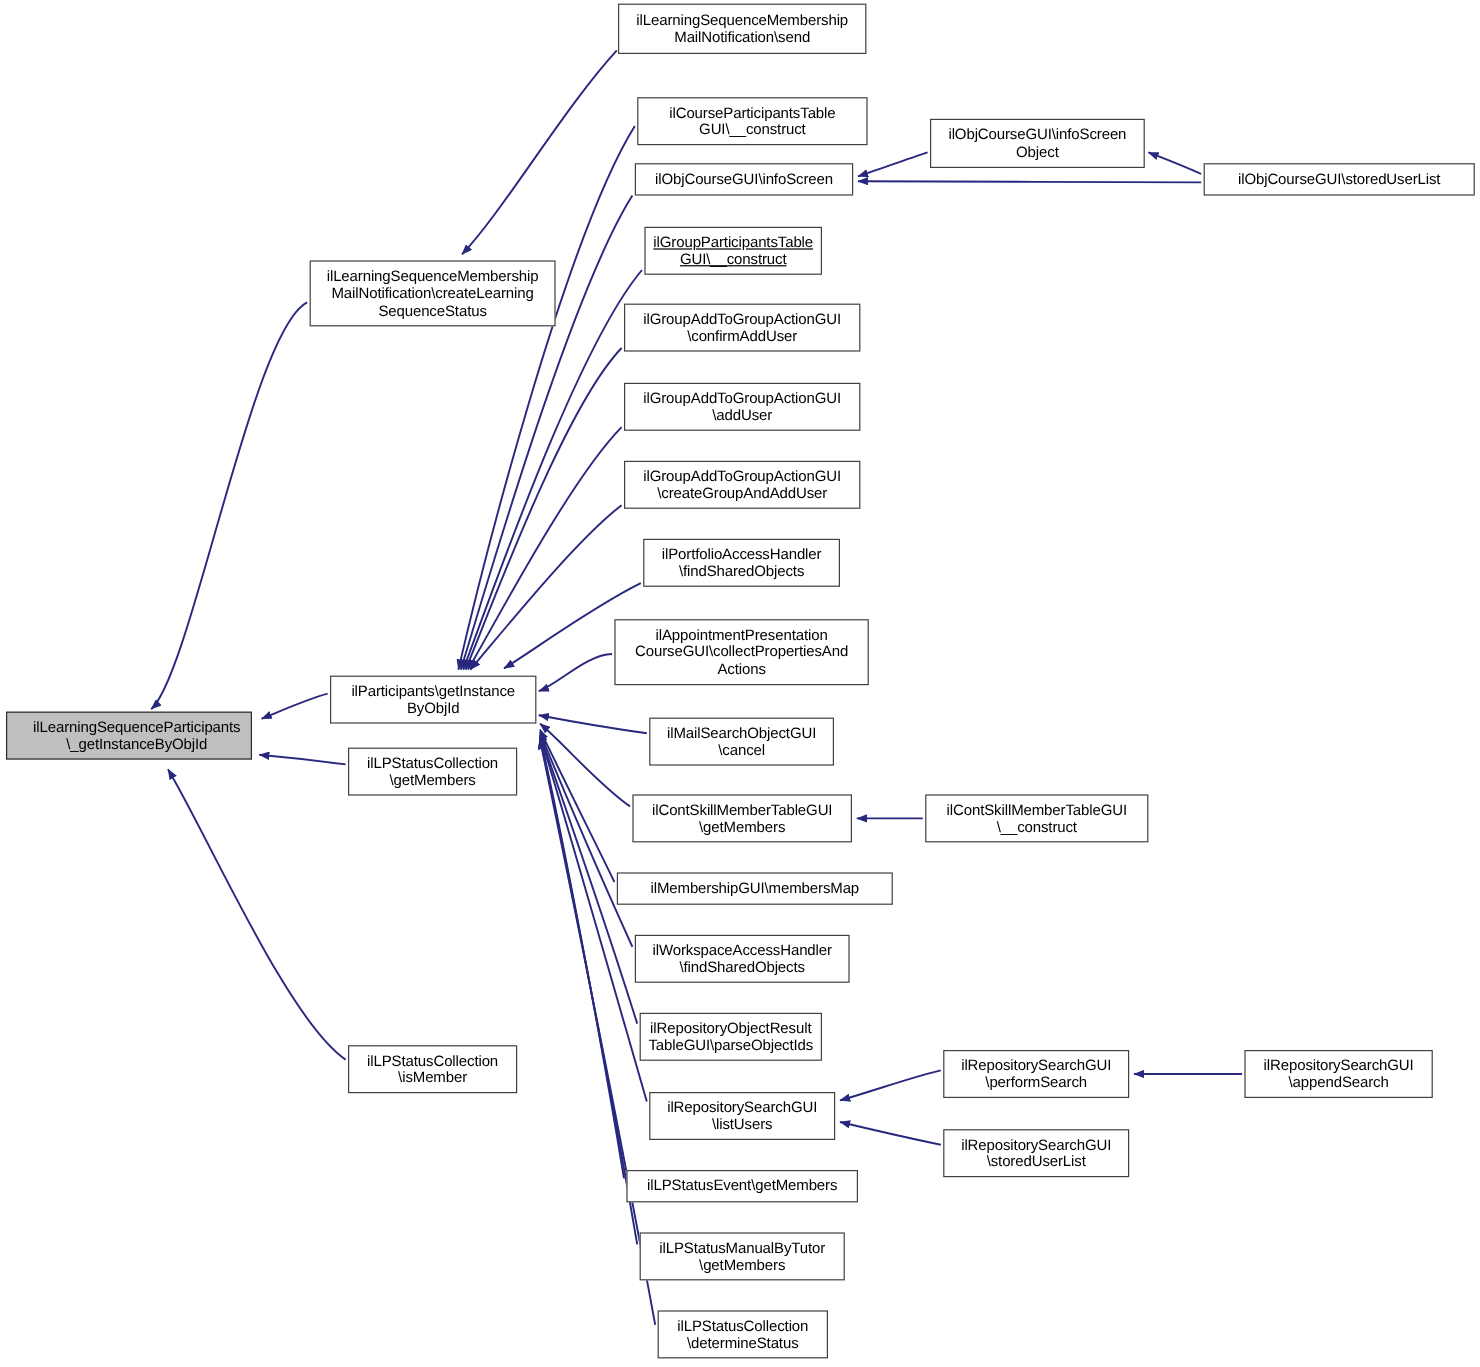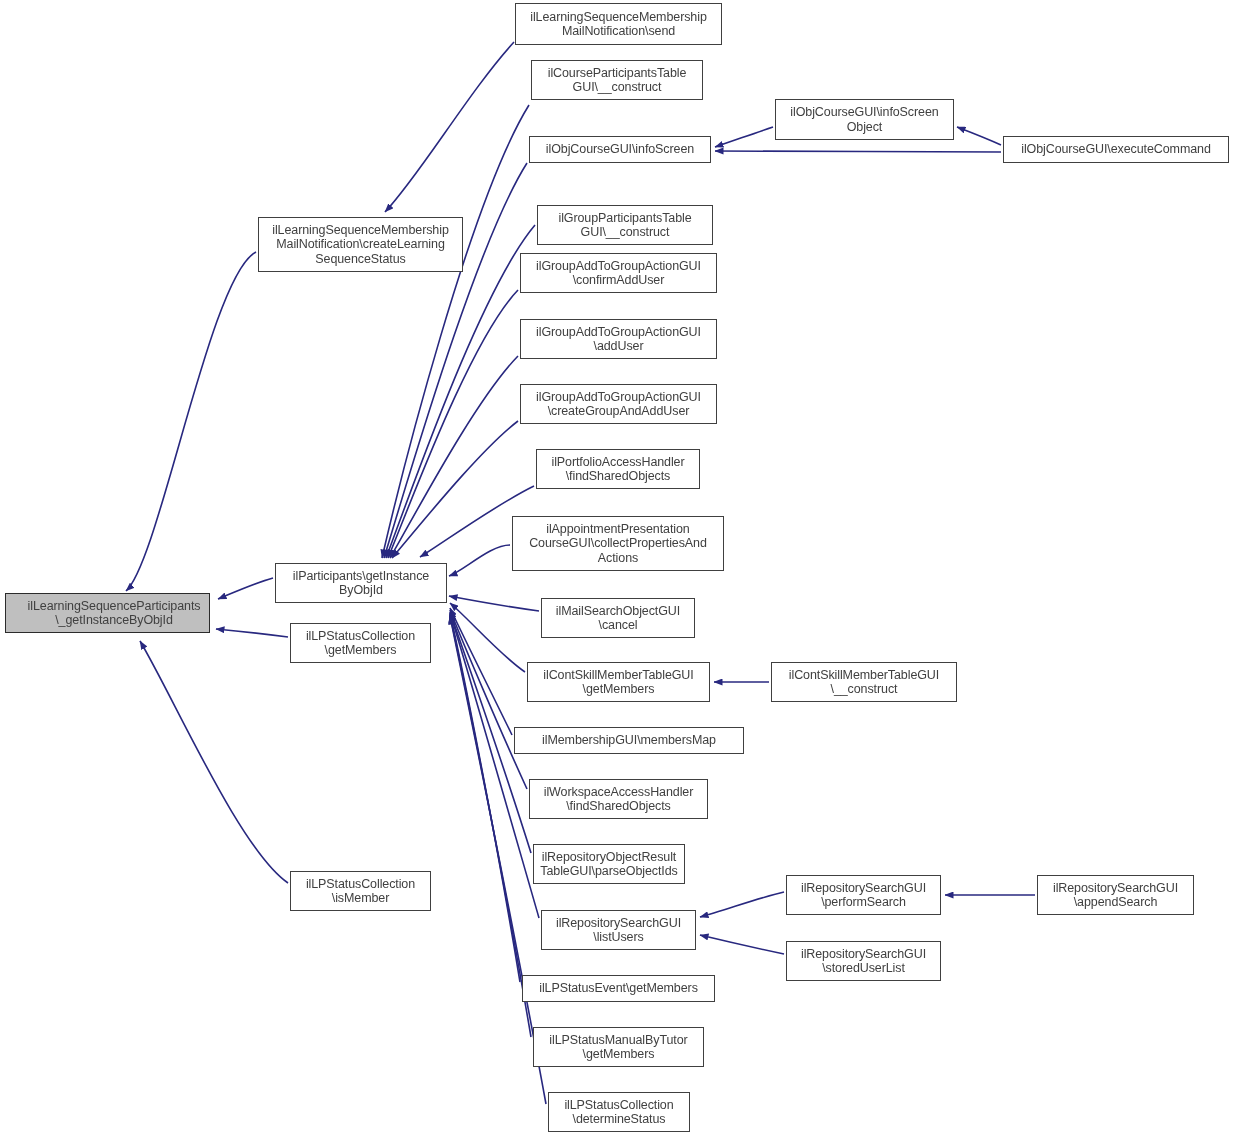--- a/index.html
+++ b/index.html
@@ -22,21 +22,21 @@
     top: 0;
     width: 1233px;
     height: 1139px;
     pointer-events: none;
   }
   .node {
     position: absolute;
     box-sizing: border-box;
     border: 1px solid #404040;
     background: #ffffff;
-    color: #404040;
+    color: #000000;
     font-size: 12.5px;
     line-height: 14.5px;
     display: flex;
     align-items: center;
     justify-content: center;
     text-align: center;
     white-space: pre-line;
     letter-spacing: -0.1px;
     z-index: 3;
   }
@@ -97,27 +97,27 @@
 MailNotification\createLearning
 SequenceStatus</div>
       <div class="node" style="left: 515px; top: 3px; width: 207px; height: 42px;">ilLearningSequenceMembership
 MailNotification\send</div>
       <div class="node" style="left: 275px; top: 563px; width: 172px; height: 40px;">ilParticipants\getInstance
 ByObjId</div>
       <div class="node" style="left: 290px; top: 623px; width: 141px; height: 40px;">ilLPStatusCollection
 \getMembers</div>
       <div class="node" style="left: 290px; top: 871px; width: 141px; height: 40px;">ilLPStatusCollection
 \isMember</div>
-      <div class="node" style="left: 531px; top: 60px; width: 172px; height: 40px;">ilCourseParticipantsTable
+      <div class="node" style="left: 531px; top: 81px; width: 192px; height: 40px;">ilCourseParticipantsTable
 GUI\__construct</div>
       <div class="node" style="left: 529px; top: 136px; width: 182px; height: 27px;">ilObjCourseGUI\infoScreen</div>
       <div class="node" style="left: 775px; top: 99px; width: 179px; height: 41px;">ilObjCourseGUI\infoScreen
 Object</div>
-      <div class="node" style="left: 1003px; top: 136px; width: 226px; height: 27px;">ilObjCourseGUI\executeCommand</div>
-      <div class="node" style="left: 537px; top: 205px; width: 176px; height: 40px;">ilGroupParticipantsTable
+      <div class="node" style="left: 1003px; top: 136px; width: 226px; height: 27px;">ilObjCourseGUI\storedUserList</div>
+      <div class="node" style="left: 537px; top: 189px; width: 148px; height: 40px; text-decoration: underline;">ilGroupParticipantsTable
 GUI\__construct</div>
       <div class="node" style="left: 520px; top: 253px; width: 197px; height: 40px;">ilGroupAddToGroupActionGUI
 \confirmAddUser</div>
       <div class="node" style="left: 520px; top: 319px; width: 197px; height: 40px;">ilGroupAddToGroupActionGUI
 \addUser</div>
       <div class="node" style="left: 520px; top: 384px; width: 197px; height: 40px;">ilGroupAddToGroupActionGUI
 \createGroupAndAddUser</div>
       <div class="node" style="left: 536px; top: 449px; width: 164px; height: 40px;">ilPortfolioAccessHandler
 \findSharedObjects</div>
       <div class="node" style="left: 512px; top: 516px; width: 212px; height: 55px;">ilAppointmentPresentation

